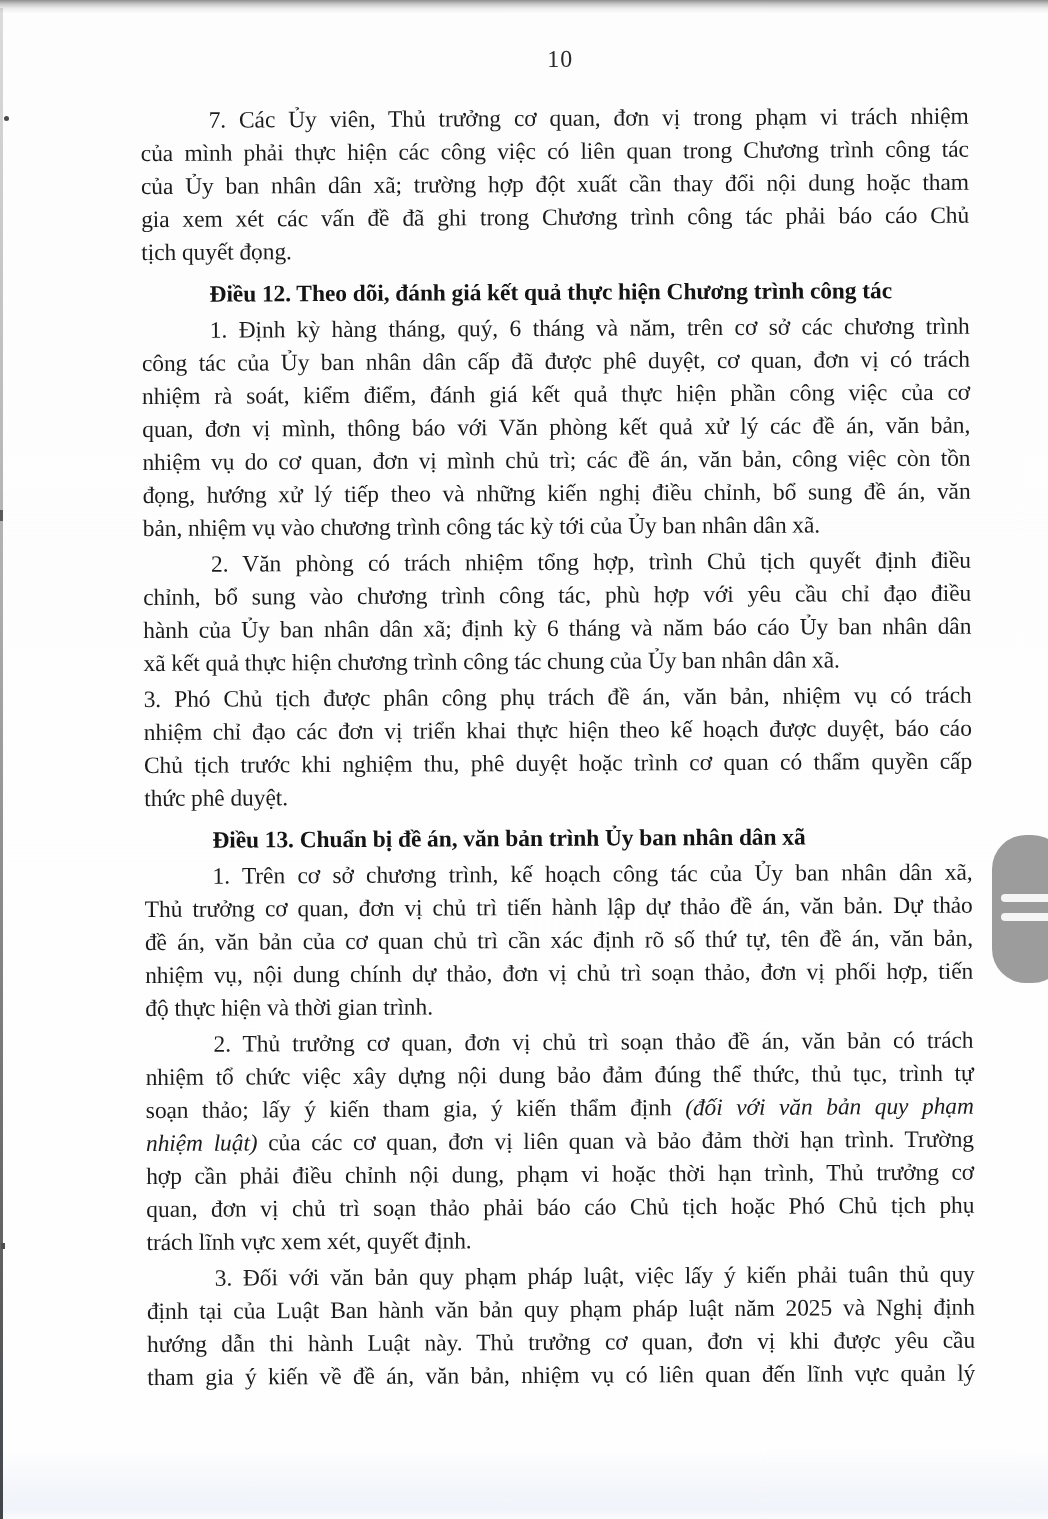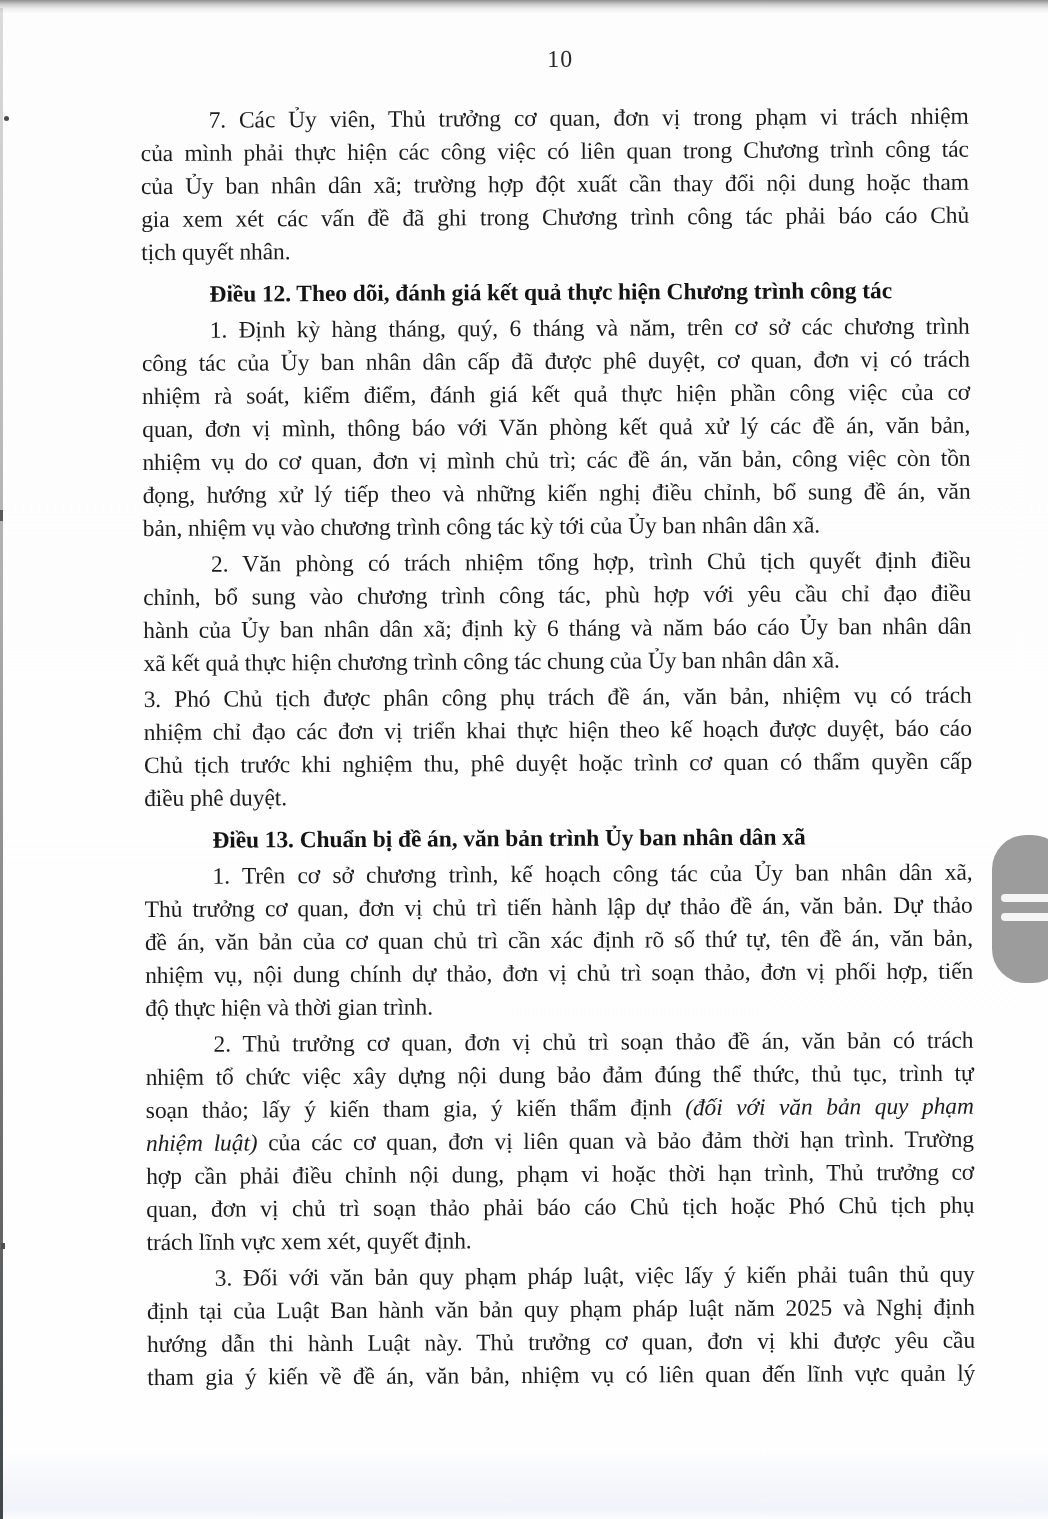--- a/index.html
+++ b/index.html
@@ -138,21 +138,21 @@
 <div class="page-scan"></div>
 
 <div class="doc-content">
   <div class="page-number">10</div>
   <div class="doc-blocks">
       <div class="block para">
         <div class="line indent"><span>7. Các Ủy viên, Thủ trưởng cơ quan, đơn vị trong phạm vi trách nhiệm</span></div>
         <div class="line"><span>của mình phải thực hiện các công việc có liên quan trong Chương trình công tác</span></div>
         <div class="line"><span>của Ủy ban nhân dân xã; trường hợp đột xuất cần thay đổi nội dung hoặc tham</span></div>
         <div class="line"><span>gia xem xét các vấn đề đã ghi trong Chương trình công tác phải báo cáo Chủ</span></div>
-        <div class="line last"><span>tịch quyết nhân.</span></div>
+        <div class="line last"><span>tịch quyết đọng.</span></div>
       </div>
       <div class="block heading">
         <div class="line indent last"><span>Điều 12. Theo dõi, đánh giá kết quả thực hiện Chương trình công tác</span></div>
       </div>
       <div class="block para">
         <div class="line indent"><span>1. Định kỳ hàng tháng, quý, 6 tháng và năm, trên cơ sở các chương trình</span></div>
         <div class="line"><span>công tác của Ủy ban nhân dân cấp đã được phê duyệt, cơ quan, đơn vị có trách</span></div>
         <div class="line"><span>nhiệm rà soát, kiểm điểm, đánh giá kết quả thực hiện phần công việc của cơ</span></div>
         <div class="line"><span>quan, đơn vị mình, thông báo với Văn phòng kết quả xử lý các đề án, văn bản,</span></div>
         <div class="line"><span>nhiệm vụ do cơ quan, đơn vị mình chủ trì; các đề án, văn bản, công việc còn tồn</span></div>
@@ -162,21 +162,21 @@
       <div class="block para">
         <div class="line indent"><span>2. Văn phòng có trách nhiệm tổng hợp, trình Chủ tịch quyết định điều</span></div>
         <div class="line"><span>chỉnh, bổ sung vào chương trình công tác, phù hợp với yêu cầu chỉ đạo điều</span></div>
         <div class="line"><span>hành của Ủy ban nhân dân xã; định kỳ 6 tháng và năm báo cáo Ủy ban nhân dân</span></div>
         <div class="line last"><span>xã kết quả thực hiện chương trình công tác chung của Ủy ban nhân dân xã.</span></div>
       </div>
       <div class="block para">
         <div class="line"><span>3. Phó Chủ tịch được phân công phụ trách đề án, văn bản, nhiệm vụ có trách</span></div>
         <div class="line"><span>nhiệm chỉ đạo các đơn vị triển khai thực hiện theo kế hoạch được duyệt, báo cáo</span></div>
         <div class="line"><span>Chủ tịch trước khi nghiệm thu, phê duyệt hoặc trình cơ quan có thẩm quyền cấp</span></div>
-        <div class="line last"><span>điều phê duyệt.</span></div>
+        <div class="line last"><span>thức phê duyệt.</span></div>
       </div>
       <div class="block heading">
         <div class="line indent last"><span>Điều 13. Chuẩn bị đề án, văn bản trình Ủy ban nhân dân xã</span></div>
       </div>
       <div class="block para">
         <div class="line indent"><span>1. Trên cơ sở chương trình, kế hoạch công tác của Ủy ban nhân dân xã,</span></div>
         <div class="line"><span>Thủ trưởng cơ quan, đơn vị chủ trì tiến hành lập dự thảo đề án, văn bản. Dự thảo</span></div>
         <div class="line"><span>đề án, văn bản của cơ quan chủ trì cần xác định rõ số thứ tự, tên đề án, văn bản,</span></div>
         <div class="line"><span>nhiệm vụ, nội dung chính dự thảo, đơn vị chủ trì soạn thảo, đơn vị phối hợp, tiến</span></div>
         <div class="line last"><span>độ thực hiện và thời gian trình.</span></div>

